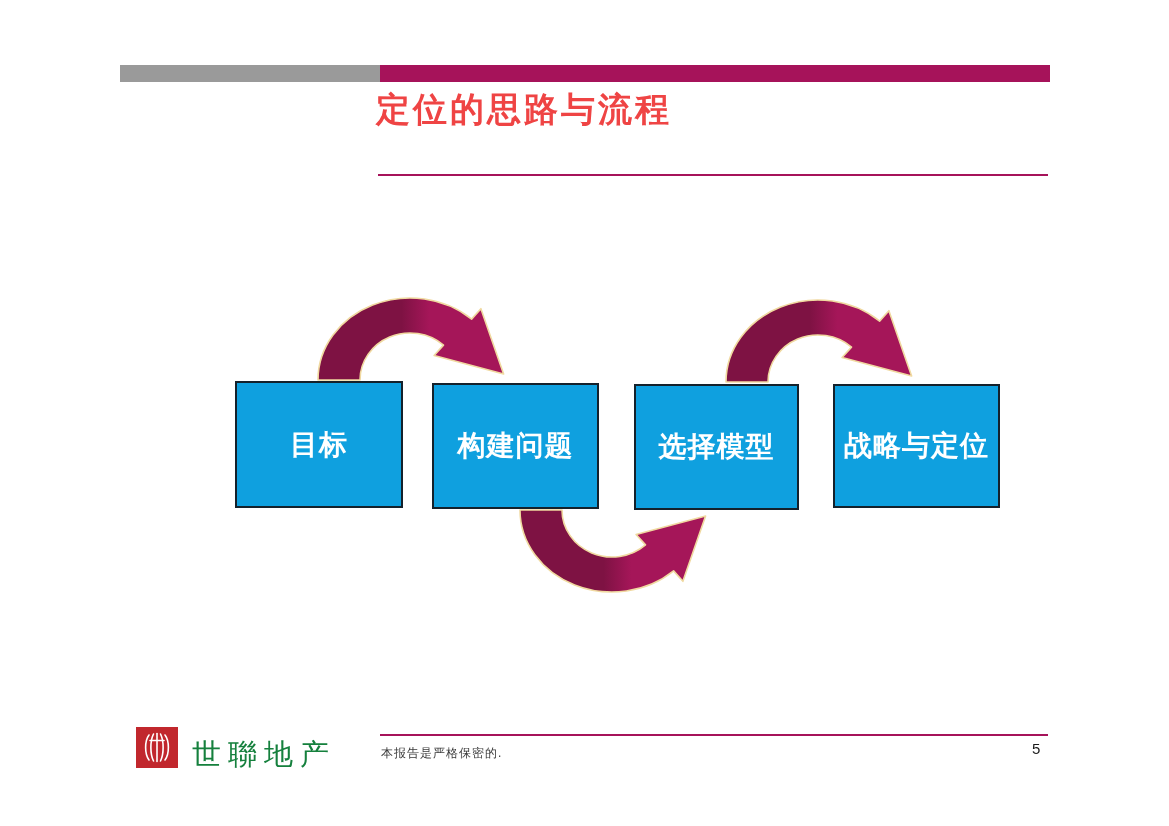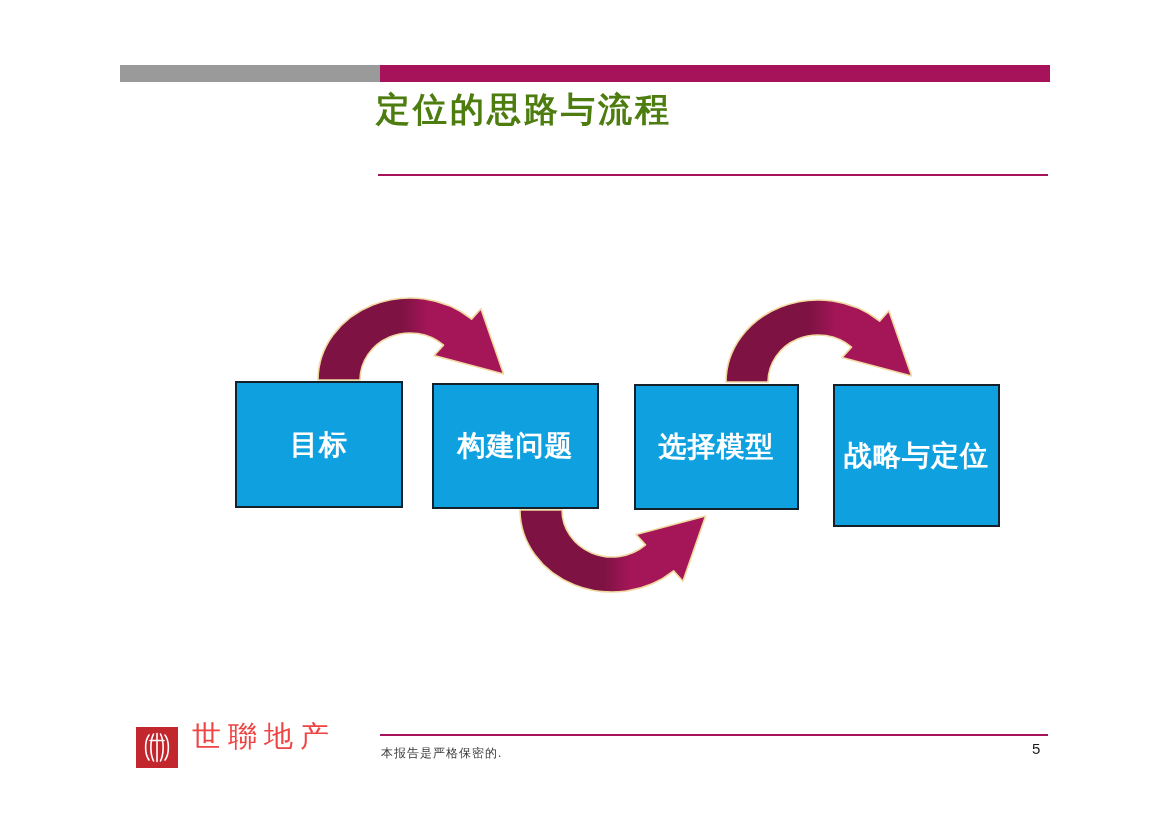--- a/index.html
+++ b/index.html
@@ -4,39 +4,39 @@
 <style>
   html,body{margin:0;padding:0;background:#ffffff;}
   .slide{
     position:relative;width:1169px;height:826px;background:#ffffff;overflow:hidden;
     font-family:"Liberation Sans",sans-serif;
   }
   
   .topbar-gray{position:absolute;left:120px;top:65px;width:260px;height:17px;background:var(--bar-gray,#9A9A9A);}
   .topbar-accent{position:absolute;left:380px;top:65px;width:670px;height:17px;background:var(--accent,#A6135A);}
   
-  .title{position:absolute;left:376px;top:87px;font-size:34px;font-weight:bold;color:#4d7c0f;letter-spacing:3px;white-space:nowrap;}
+  .title{position:absolute;left:376px;top:87px;font-size:34px;font-weight:bold;color:#ef4444;letter-spacing:3px;white-space:nowrap;}
   .title-rule{position:absolute;left:378px;top:174px;width:670px;height:2px;background:var(--accent,#A6135A);}
   
   .diagram-svg{position:absolute;left:0;top:0;z-index:1;}
   .step{
     position:absolute;z-index:2;display:flex;align-items:center;justify-content:center;
     background:var(--box-fill,#0FA0DF);border:2px solid var(--box-border,#14212B);
     color:#ffffff;font-weight:bold;font-size:28px;letter-spacing:1px;box-sizing:border-box;
     white-space:nowrap;
   }
   #step1{left:235px;top:381px;width:168px;height:127px;}
   #step2{left:432px;top:383px;width:167px;height:126px;}
   #step3{left:634px;top:384px;width:165px;height:126px;}
-  #step4{left:833px;top:384px;width:167px;height:143px;}
+  #step4{left:833px;top:384px;width:167px;height:124px;}
   
   .footer-logo{position:absolute;left:136px;top:727px;}
   .company{
-    position:absolute;left:192px;top:717px;
-    font-family:"Liberation Serif",serif;font-size:29px;color:#ef4444;letter-spacing:7px;white-space:nowrap;
+    position:absolute;left:192px;top:735px;
+    font-family:"Liberation Serif",serif;font-size:29px;color:#15803d;letter-spacing:7px;white-space:nowrap;
   }
   .footer-rule{position:absolute;left:380px;top:734px;width:668px;height:2px;background:var(--accent,#A6135A);}
   .confidential{position:absolute;left:381px;top:745px;font-size:12px;color:#3a3a3a;letter-spacing:1px;}
   .page-number{position:absolute;left:1032px;top:740px;font-size:15px;color:#1a1a1a;}
 </style>
 </head>
 <body>
 
 <div class="slide">
 

